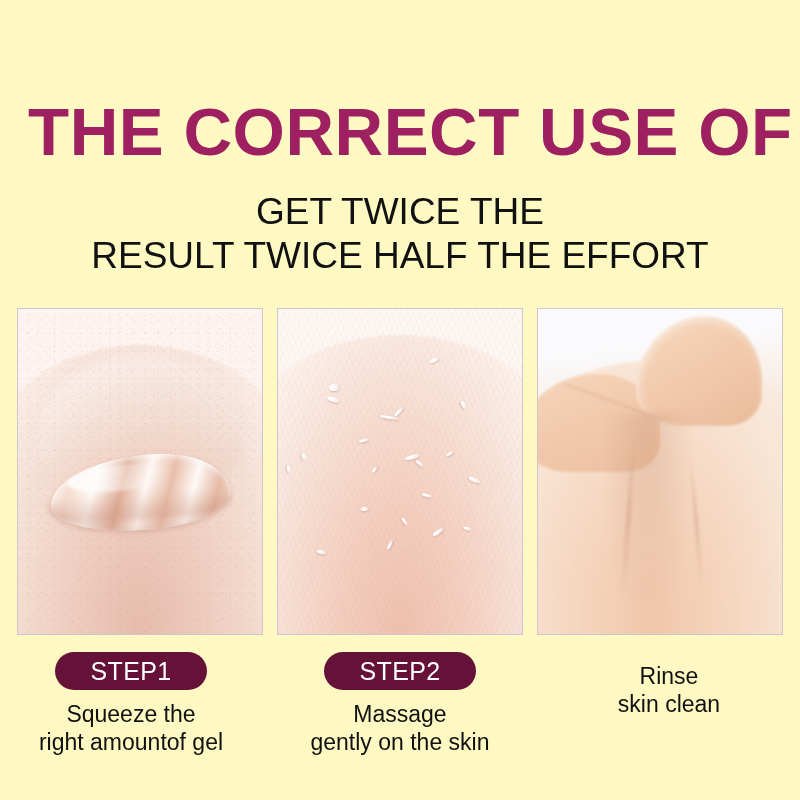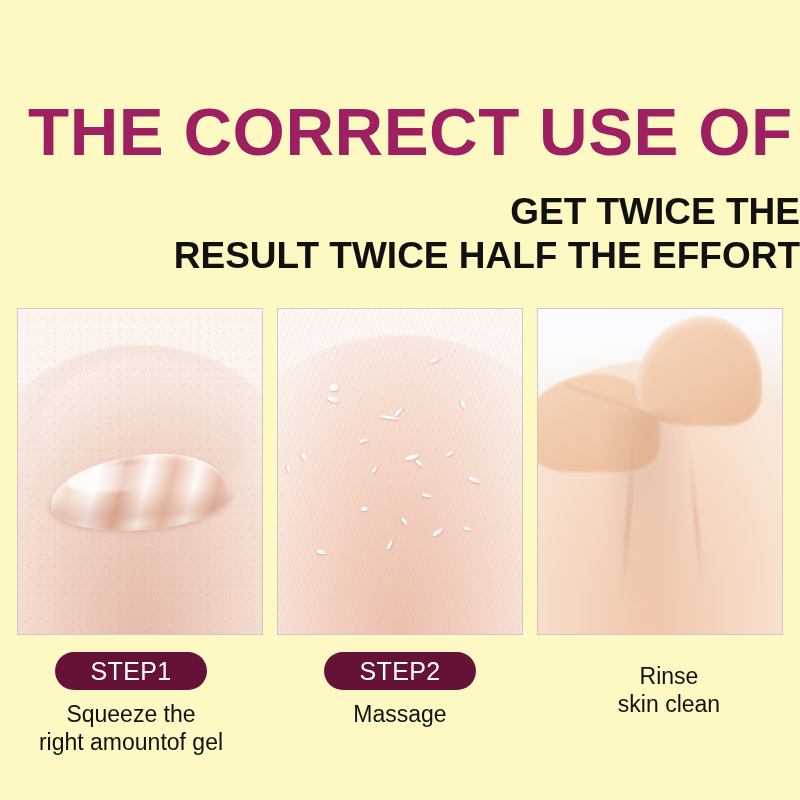--- a/index.html
+++ b/index.html
@@ -39,24 +39,24 @@
     transform: scaleX(1.02);
     transform-origin: left center;
   }
 
   
   .subtitle {
     position: absolute;
     left: 0;
     top: 190px;
     width: 800px;
-    text-align: right;
+    text-align: center;
     color: #111111;
     font-family: "Liberation Sans", sans-serif;
-    font-weight: bold;
+    font-weight: normal;
     font-size: 37px;
     line-height: 44px;
     letter-spacing: 0px;
   }
   .subtitle .sub-line {
     display: block;
     white-space: nowrap;
   }
 
   
@@ -378,20 +378,21 @@
       <div class="step-caption">
         <span class="cap-line">Squeeze the</span>
         <span class="cap-line">right amountof gel</span>
       </div>
     </div>
 
     <div class="step-col">
       <div class="step-badge">STEP2</div>
       <div class="step-caption">
         <span class="cap-line">Massage</span>
+        <span class="cap-line">gently on the skin</span>
       </div>
     </div>
 
     <div class="step-col">
       <div class="step-caption">
         <span class="cap-line">Rinse</span>
         <span class="cap-line">skin clean</span>
       </div>
     </div>
 

